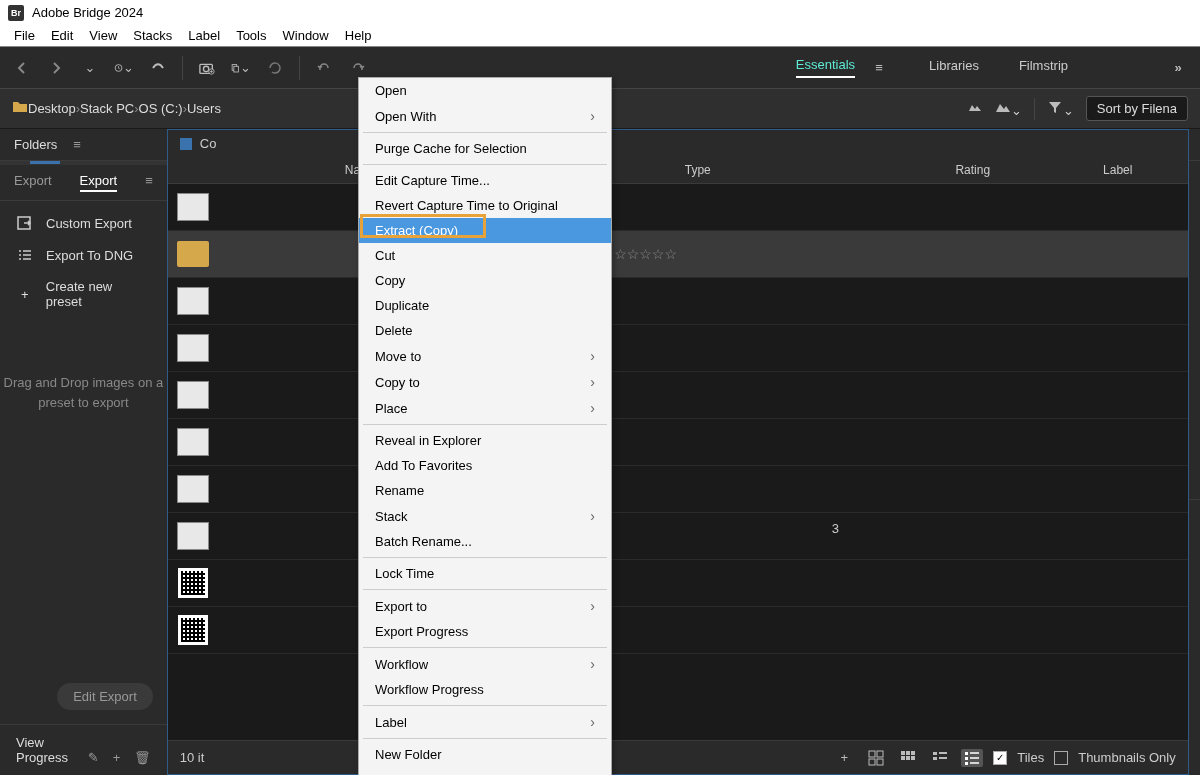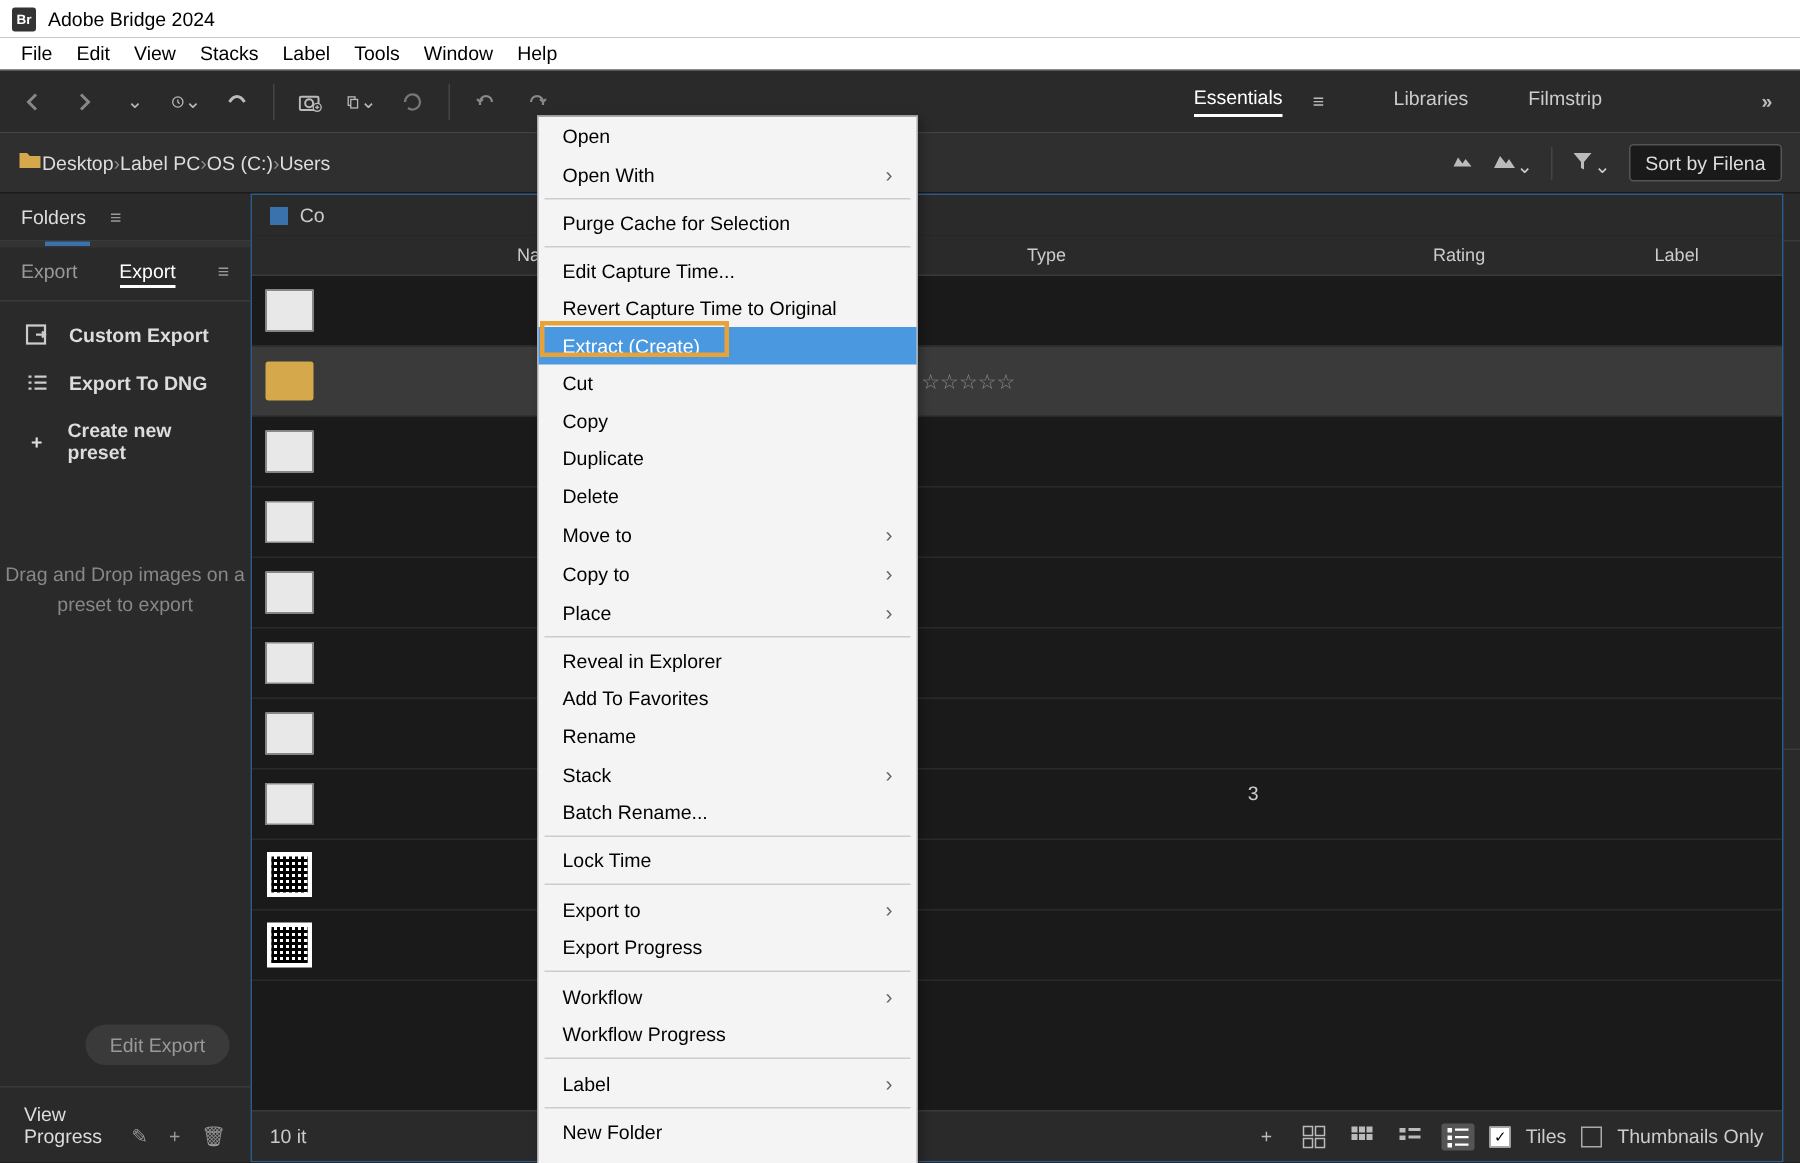--- a/index.html
+++ b/index.html
@@ -6,35 +6,35 @@
 body { background: #1a1a1a; color: #ccc; font-size: 13px; overflow: hidden; width: 1200px; height: 775px; }
 .titlebar { background: #fff; color: #000; height: 25px; display: flex; align-items: center; padding: 0 8px; font-size: 13px; }
 .titlebar .logo { width: 16px; height: 16px; background: #333; color: #fff; font-size: 9px; font-weight: bold; display: inline-flex; align-items: center; justify-content: center; margin-right: 8px; border-radius: 2px; }
 .menubar { background: #fff; color: #000; height: 22px; display: flex; align-items: center; padding: 0 6px; font-size: 13px; border-bottom: 1px solid #888; }
 .menubar span { padding: 0 8px; cursor: default; }
 .toolbar { background: #2a2a2a; height: 42px; display: flex; align-items: center; padding: 0 12px; gap: 14px; border-bottom: 1px solid #444; }
 .toolbar .ico { width: 20px; height: 20px; display: inline-flex; align-items: center; justify-content: center; color: #bbb; }
 .toolbar .sep { width: 1px; height: 24px; background: #444; }
 .toolbar .tabs { margin-left: auto; display: flex; gap: 40px; align-items: center; }
 .toolbar .tab { color: #ccc; padding-bottom: 4px; }
-.toolbar .tab.active { border-bottom: 2px solid #fff; color: #ffffff; }
+.toolbar .tab.active { border-bottom: 2px solid #fff; color: #5eead4; }
 .pathbar { background: #2f2f2f; height: 40px; display: flex; align-items: center; padding: 0 12px; border-bottom: 1px solid #1a1a1a; }
 .pathbar .crumb { color: #ddd; }
 .pathbar .chev { color: #888; }
 .pathbar .right { margin-left: auto; display: flex; align-items: center; gap: 12px; }
 .sortbtn { background: #1a1a1a; border: 1px solid #555; padding: 4px 10px; border-radius: 3px; color: #ddd; }
 .main { display: flex; height: calc(775px - 25px - 22px - 42px - 40px); }
 .leftpanel { width: 286px; background: #2a2a2a; display: flex; flex-direction: column; }
 .panelhdr { padding: 8px 14px; color: #ddd; display: flex; align-items: center; gap: 12px; border-bottom: 1px solid #3a3a3a; }
 .panelhdr .menuico { margin-left: 4px; color: #999; }
 .subtabs { display: flex; padding: 8px 14px; gap: 28px; border-bottom: 1px solid #3a3a3a; }
 .subtabs .st { color: #999; }
 .subtabs .st.active { color: #fff; border-bottom: 2px solid #fff; padding-bottom: 2px; }
 .exportlist { padding: 6px 0; }
-.exportitem { padding: 8px 16px; display: flex; align-items: center; gap: 12px; color: #ddd; font-weight: bold; }
+.exportitem { padding: 8px 16px; display: flex; align-items: center; gap: 12px; color: #ddd; }
 .exportitem .eico { width: 18px; display: inline-flex; justify-content: center; }
 .dropzone { flex: 1; display: flex; flex-direction: column; align-items: center; justify-content: flex-start; padding-top: 50px; color: #888; text-align: center; font-size: 13px; line-height: 1.5; }
 .leftfooter { padding: 14px; display: flex; gap: 10px; align-items: center; }
 .startbtn { background: #3a3a3a; border-radius: 16px; padding: 6px 16px; color: #999; margin-left: auto; }
 .viewprog { padding: 10px 16px; display: flex; align-items: flex-end; gap: 12px; color: #ddd; border-top: 1px solid #3a3a3a; }
 .viewprog .icons { margin-left: auto; display: flex; gap: 14px; color: #999; }
 .center { flex: 1; background: #1a1a1a; display: flex; flex-direction: column; border: 1px solid #2e5c8a; position: relative; }
 .contenthdr { background: #2a2a2a; padding: 6px 12px; display: flex; align-items: center; gap: 8px; }
 .contenthdr .sq { width: 12px; height: 12px; background: #3a72ad; }
 .listhdr { background: #2a2a2a; display: flex; padding: 6px 0; color: #ccc; font-size: 12px; border-bottom: 1px solid #3a3a3a; }
@@ -153,21 +153,21 @@
     <span class="ico" style="margin-left:60px;font-weight:bold;">»</span>
   </div>
 </div>
 
 <div class="pathbar">
   <span><svg viewBox="0 0 16 16">
         <path d="M1 3h5l2 2h7v8H1z" fill="#d4a84b"></path>
       </svg></span>
   <span class="crumb">Desktop</span>
     <span class="chev">›</span>
-  <span class="crumb">Label PC</span>
+  <span class="crumb">Stack PC</span>
     <span class="chev">›</span>
   <span class="crumb">OS (C:)</span>
     <span class="chev">›</span>
   <span class="crumb">Users</span>
   <span style="width:320px"></span>
   <span class="crumb">top</span>
     <span class="chev">›</span>
   <span class="crumb">a</span>
   <div class="right">
     <span><svg viewBox="0 0 16 16">
@@ -425,21 +425,21 @@
       <span>Purge Cache for Selection</span>
     </div>
     <div class="divider"></div>
     <div class="item">
       <span>Edit Capture Time...</span>
     </div>
     <div class="item">
       <span>Revert Capture Time to Original</span>
     </div>
     <div class="item hi">
-      <span>Extract (Create)</span>
+      <span>Extract (Copy)</span>
     </div>
     <div class="item">
       <span>Cut</span>
     </div>
     <div class="item">
       <span>Copy</span>
     </div>
     <div class="item">
       <span>Duplicate</span>
     </div>

